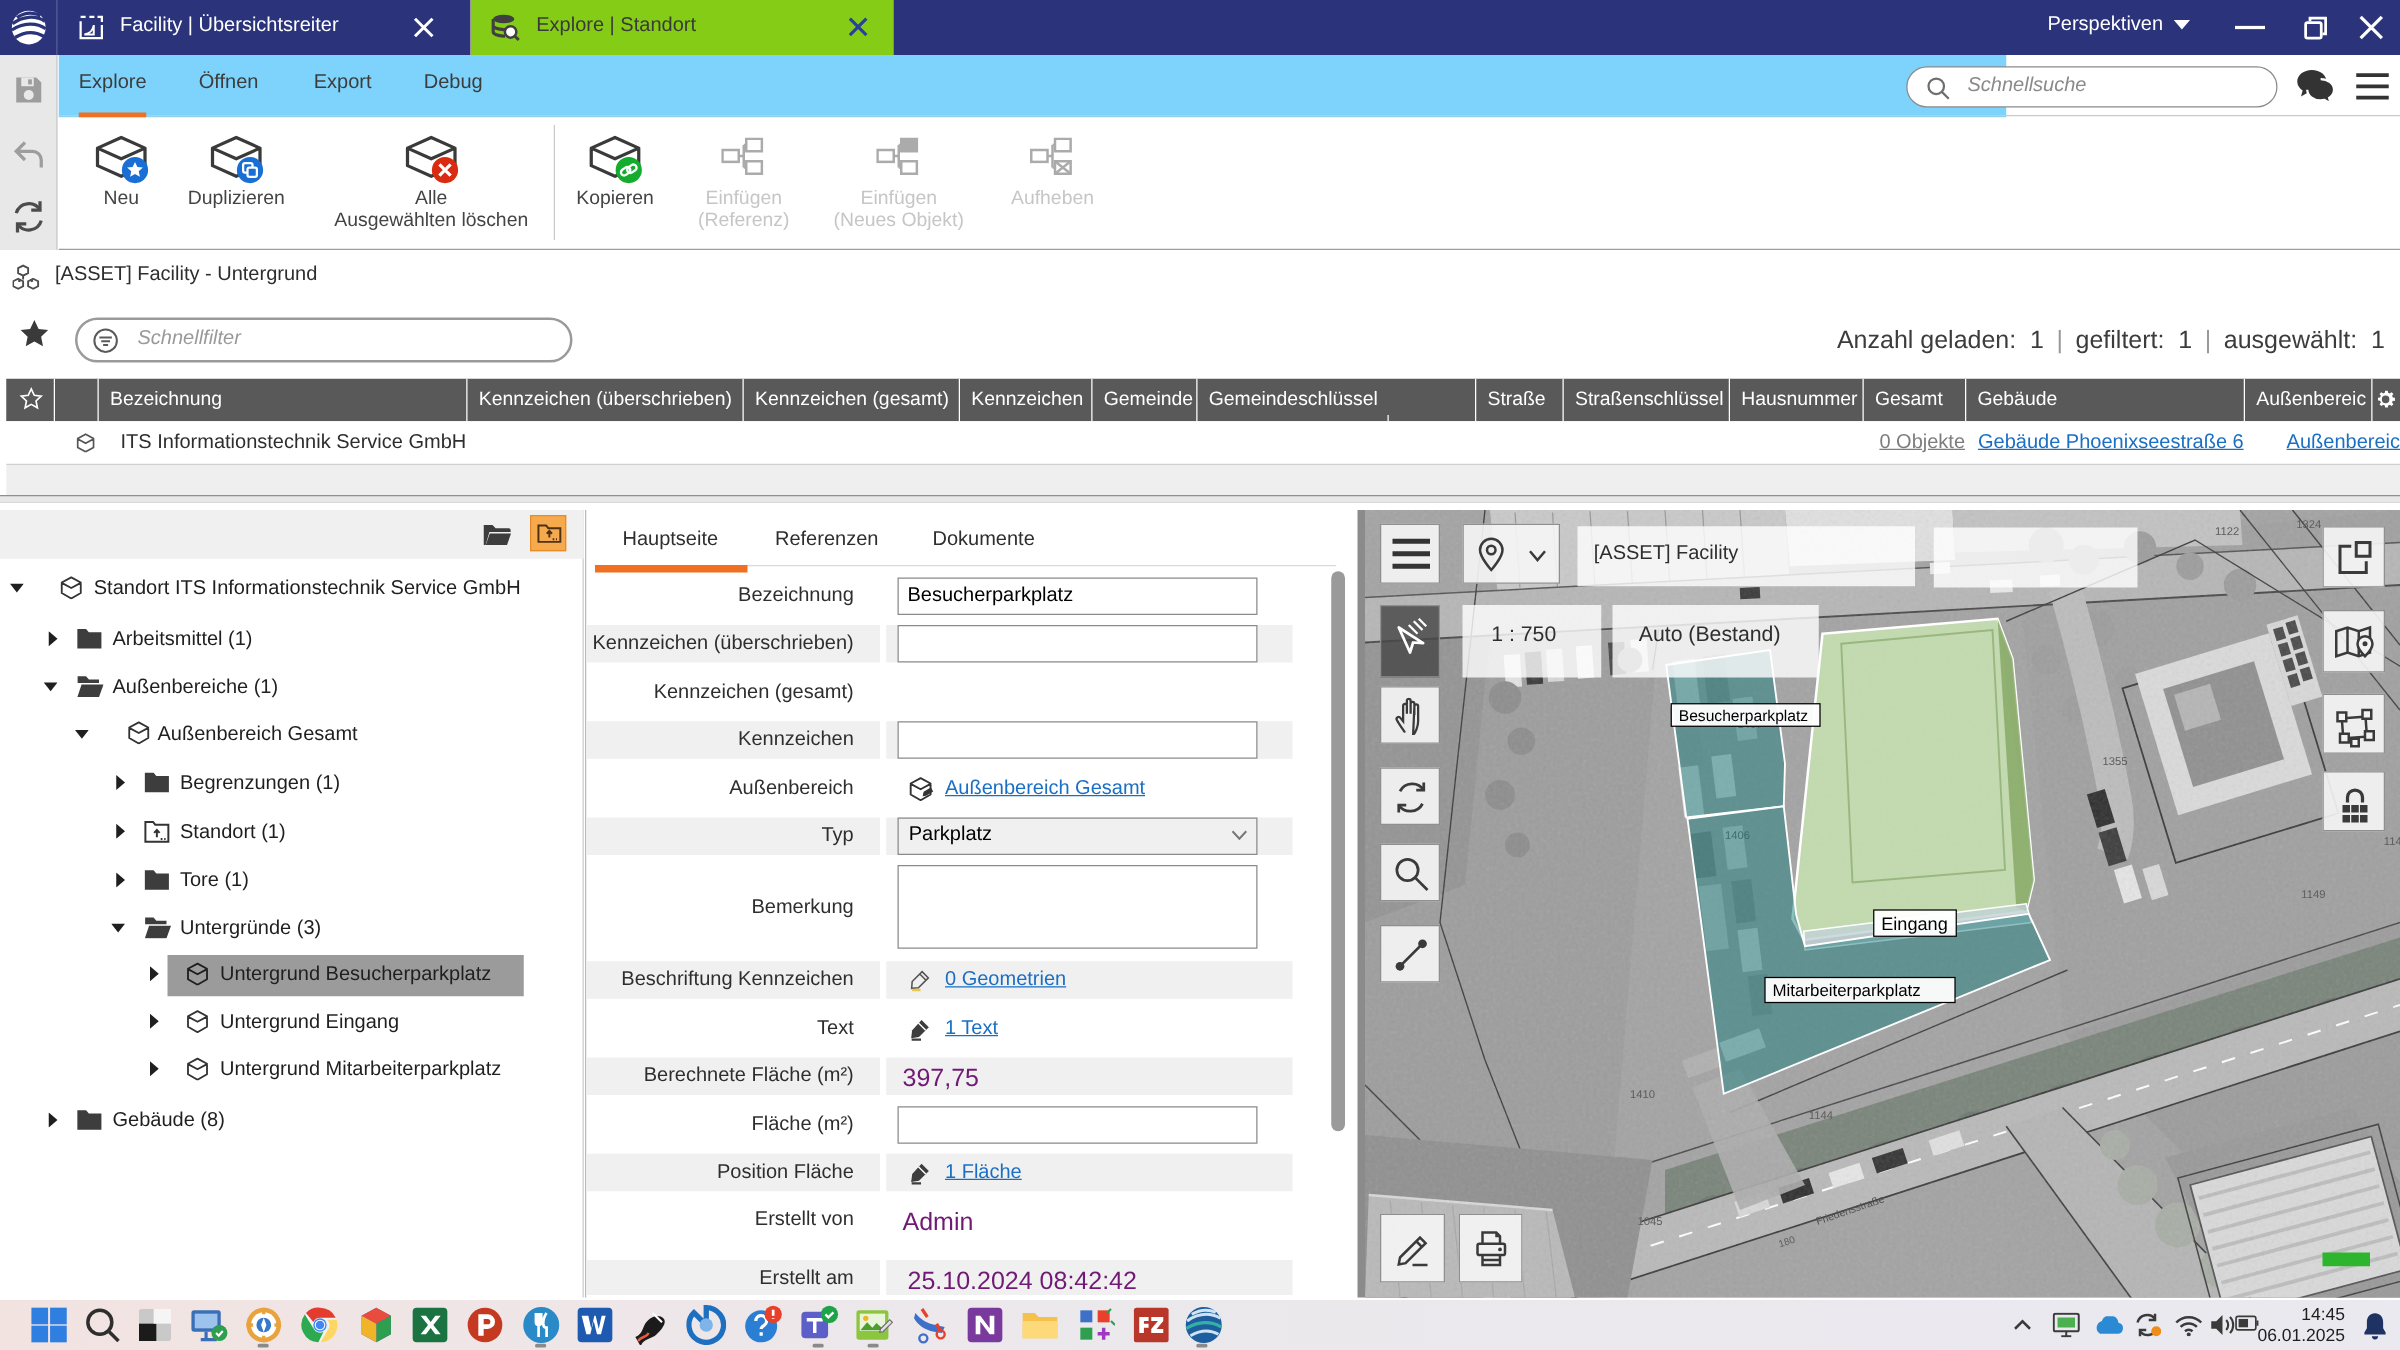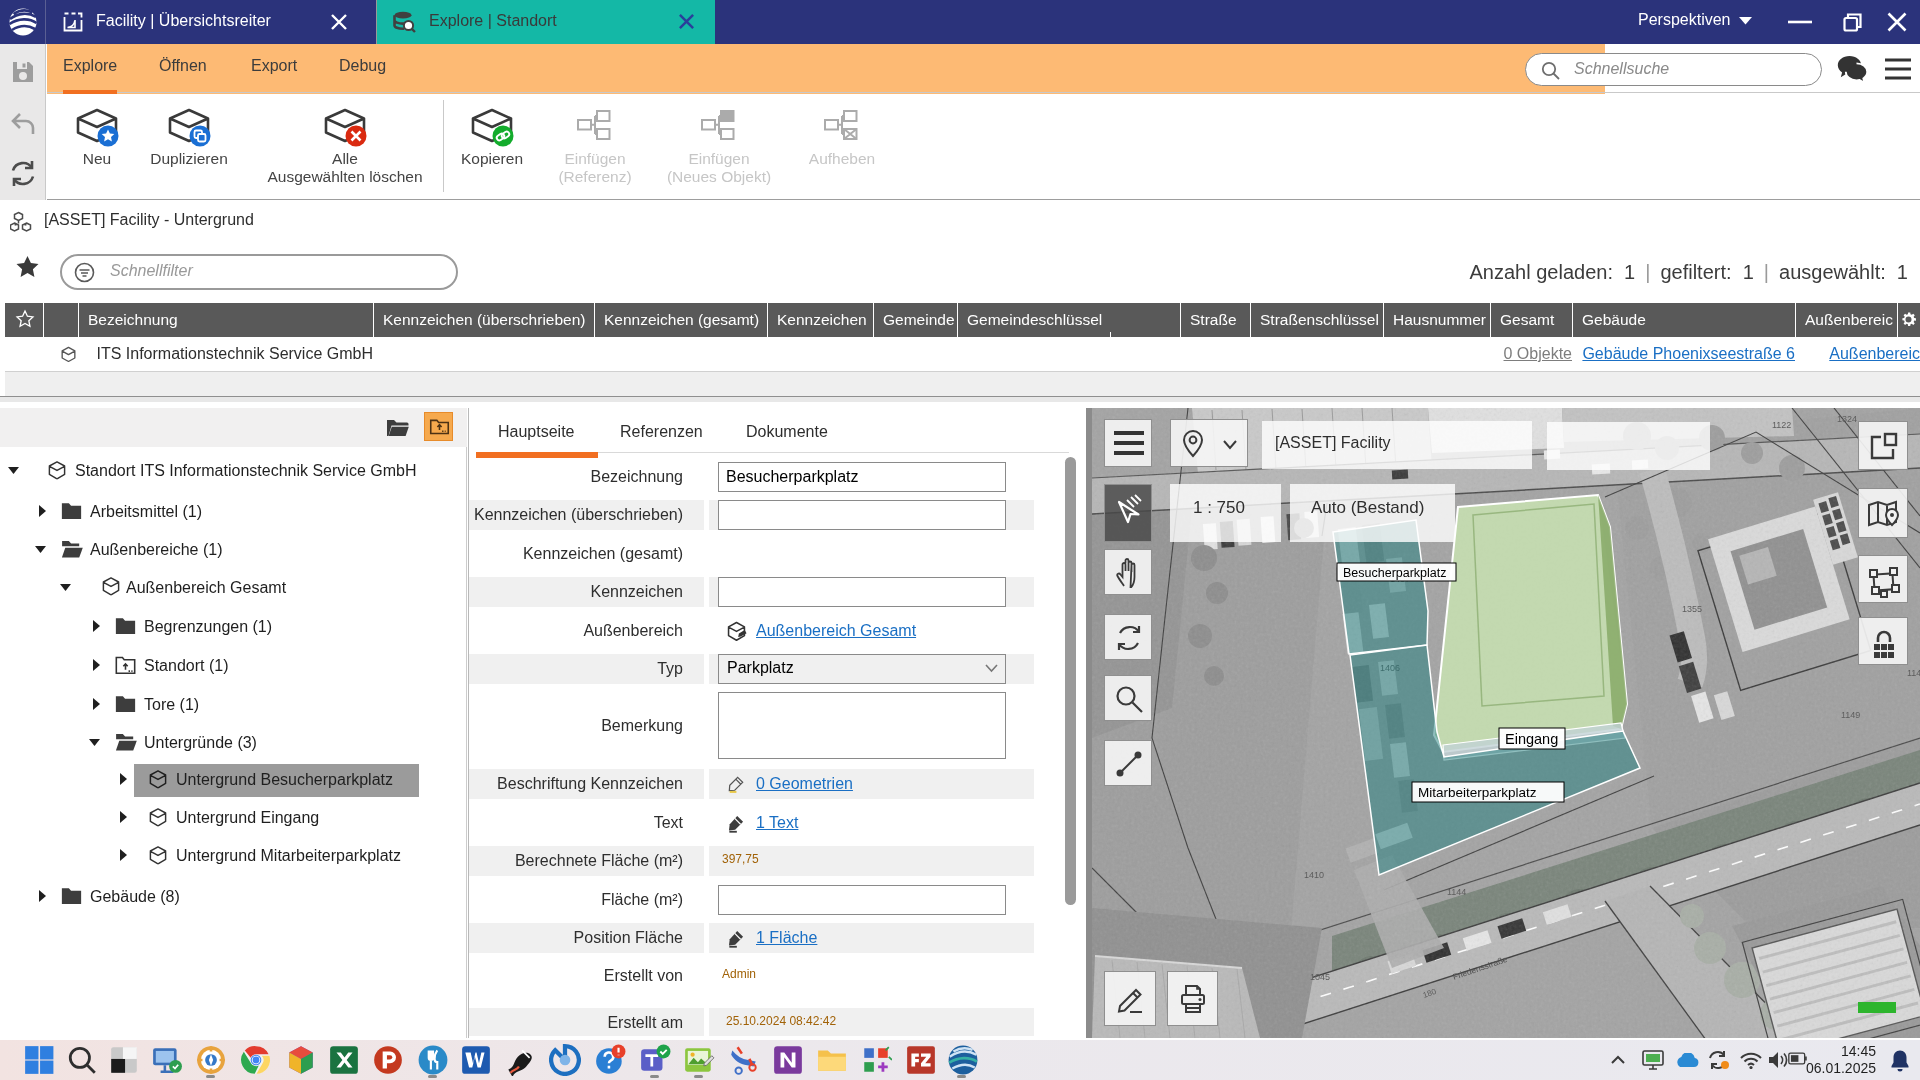--- a/index.html
+++ b/index.html
@@ -4,27 +4,27 @@
 <style>
 * { margin:0; padding:0; box-sizing:border-box; }
 html,body { width:1920px; height:1080px; overflow:hidden; font-family:"Liberation Sans",sans-serif; background:#fff; }
 #app { position:relative; width:1920px; height:1080px; }
 
 
 #topbar { position:absolute; left:0; top:0; width:1920px; height:44px; background:#2b337b; }
 #logo { position:absolute; left:0; top:0; width:46px; height:44px; background:#2b337b; border-right:1px solid #5a5f93; }
 #tab1 { position:absolute; left:47px; top:0; width:328px; height:44px; color:#fff; }
 #tab1 .ttl { position:absolute; left:49px; top:12px; font-size:16px; }
-#tab2 { position:absolute; left:376px; top:0; width:339px; height:44px; background:#14b8a6; border-left:1px solid #9a9a9a; }
+#tab2 { position:absolute; left:376px; top:0; width:339px; height:44px; background:#84cc16; border-left:1px solid #9a9a9a; }
 #tab2 .ttl { position:absolute; left:52px; top:12px; font-size:16px; color:#3a3a3a; }
 #persp { position:absolute; left:1638px; top:11px; color:#fff; font-size:16px; }
 
 
 #sidebar { position:absolute; left:0; top:44px; width:46px; height:156px; background:#e9e8e8; border-right:1px solid #c9c9c9; }
-#menurow { position:absolute; left:47px; top:44px; width:1558px; height:50px; background:#fdba74; }
+#menurow { position:absolute; left:47px; top:44px; width:1558px; height:50px; background:#7dd3fc; }
 .menu { position:absolute; top:13px; font-size:16px; color:#3c3c3c; }
 #m1 { left:16px; } #m2 { left:112px; } #m3 { left:204px; } #m4 { left:292px; }
 #menuline { position:absolute; left:47px; top:92px; width:1873px; height:1px; background:#c9c9c9; }
 #expline { position:absolute; left:63px; top:90px; width:54px; height:4px; background:#f16f21; }
 #ribbon { position:absolute; left:47px; top:94px; width:1873px; height:106px; background:#fff; border-bottom:1px solid #9d9d9d; }
 .rblabel { position:absolute; font-size:15.5px; color:#444; text-align:center; transform:translateX(-50%); white-space:nowrap; }
 .rblabel.dis { color:#c6c6c6; }
 #ribsep { position:absolute; left:396px; top:6px; width:1px; height:92px; background:#c9c9c9; }
 
 #qsearch { position:absolute; left:1525px; top:53px; width:297px; height:33px; border:1px solid #8a8a8a; border-radius:17px; background:#fff; }
@@ -61,21 +61,21 @@
 #formpanel { position:absolute; left:468px; top:408px; width:618px; height:630px; background:#fff; border-left:1px solid #b9b9b9; }
 .ftab { position:absolute; top:15px; font-size:16px; color:#2e2e2e; }
 #fline { position:absolute; left:10px; top:44px; width:590px; height:1px; background:#d9d9d9; }
 #forange { position:absolute; left:7px; top:44px; width:122px; height:6px; background:#f16f21; }
 .frow { position:absolute; left:0px; width:235px; }
 .frow.g { background:#f0f0f0; }
 .frow.g2 { position:absolute; left:240px; width:325px; background:#f0f0f0; }
 .flabel { position:absolute; right:403px; font-size:16px; color:#2e2e2e; white-space:nowrap; }
 .finput { position:absolute; left:249px; width:288px; height:30px; background:#fff; border:1px solid #8a8a8a; }
 .flink { position:absolute; font-size:16px; color:#1a6fc4; text-decoration:underline; white-space:nowrap; }
-.fval { position:absolute; font-size:12px; color:#a16207; white-space:nowrap; }
+.fval { position:absolute; font-size:20px; color:#701a75; white-space:nowrap; }
 #fscroll { position:absolute; left:596px; top:49px; width:11px; height:448px; background:#9a9a9a; border-radius:6px; }
 
 #vsplit { position:absolute; left:1086px; top:408px; width:6px; height:630px; background:#8b8b8b; }
 #mappanel { position:absolute; left:1092px; top:408px; width:828px; height:630px; background:#a3a3a3; }
 .mbtn { position:absolute; background:rgba(246,246,246,0.9); border:1px solid #8f8f8f; }
 .mwhite { position:absolute; background:rgba(255,255,255,0.8); }
 
 
 #taskbar { position:absolute; left:0; top:1040px; width:1920px; height:40px; background:linear-gradient(90deg,#f2e3e1,#ece8ec 40%,#e9e9ef); }
 .tico { position:absolute; top:4px; width:32px; height:32px; }

